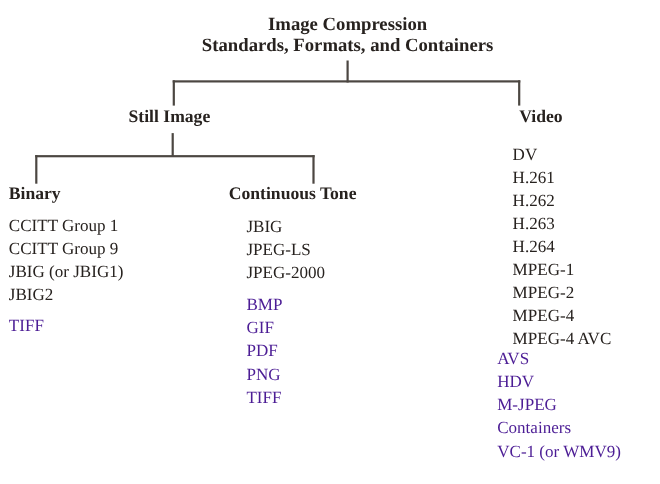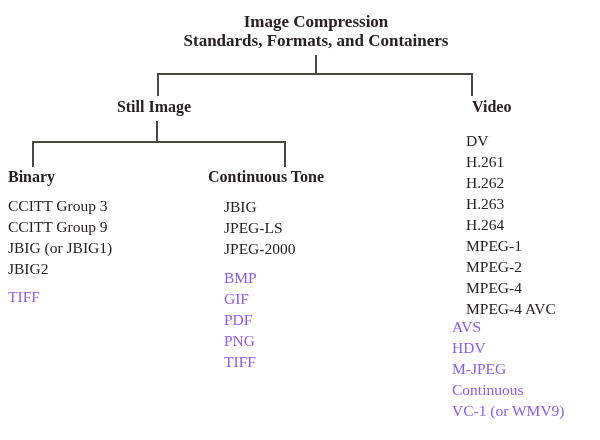--- a/index.html
+++ b/index.html
@@ -46,21 +46,21 @@
     font-size: 15.5px;
     line-height: 21px;
     white-space: nowrap;
   }
   .list-binary { left: 8px; top: 195px; }
   .list-binary-muted { left: 8px; top: 286px; }
   .list-continuous { left: 224px; top: 196px; }
   .list-continuous-muted { left: 224px; top: 267px; }
   .list-video { left: 466px; top: 130px; }
   .list-video-muted { left: 452px; top: 316px; }
-  .muted { color: #8b5cf6; }
+  .muted { color: #4c1d95; }
 </style>
 </head>
 <body>
 
 <div class="canvas">
 
   <div class="title">
     <div>Image Compression</div>
     <div>Standards, Formats, and Containers</div>
   </div>
@@ -74,21 +74,21 @@
   <div class="line" style="left:32px; top:141px; width:254px; height:2px;"></div>
   <div class="line" style="left:32px; top:141px; width:2px; height:26px;"></div>
   <div class="line" style="left:284px; top:141px; width:2px; height:26px;"></div>
 
   <div class="branch-label label-still">Still Image</div>
   <div class="branch-label label-video">Video</div>
   <div class="branch-label label-binary">Binary</div>
   <div class="branch-label label-continuous">Continuous Tone</div>
 
   <div class="list list-binary">
-      <div>CCITT Group 3</div>
+      <div>CCITT Group 1</div>
       <div>CCITT Group 9</div>
       <div>JBIG (or JBIG1)</div>
       <div>JBIG2</div>
     </div>
   <div class="list list-binary-muted muted">
       <div>TIFF</div>
     </div>
 
   <div class="list list-continuous">
       <div>JBIG</div>
@@ -111,17 +111,17 @@
       <div>H.264</div>
       <div>MPEG-1</div>
       <div>MPEG-2</div>
       <div>MPEG-4</div>
       <div>MPEG-4 AVC</div>
     </div>
   <div class="list list-video-muted muted">
       <div>AVS</div>
       <div>HDV</div>
       <div>M-JPEG</div>
-      <div>Continuous</div>
+      <div>Containers</div>
       <div>VC-1 (or WMV9)</div>
     </div>
 
 </div>
 
 </body></html>

